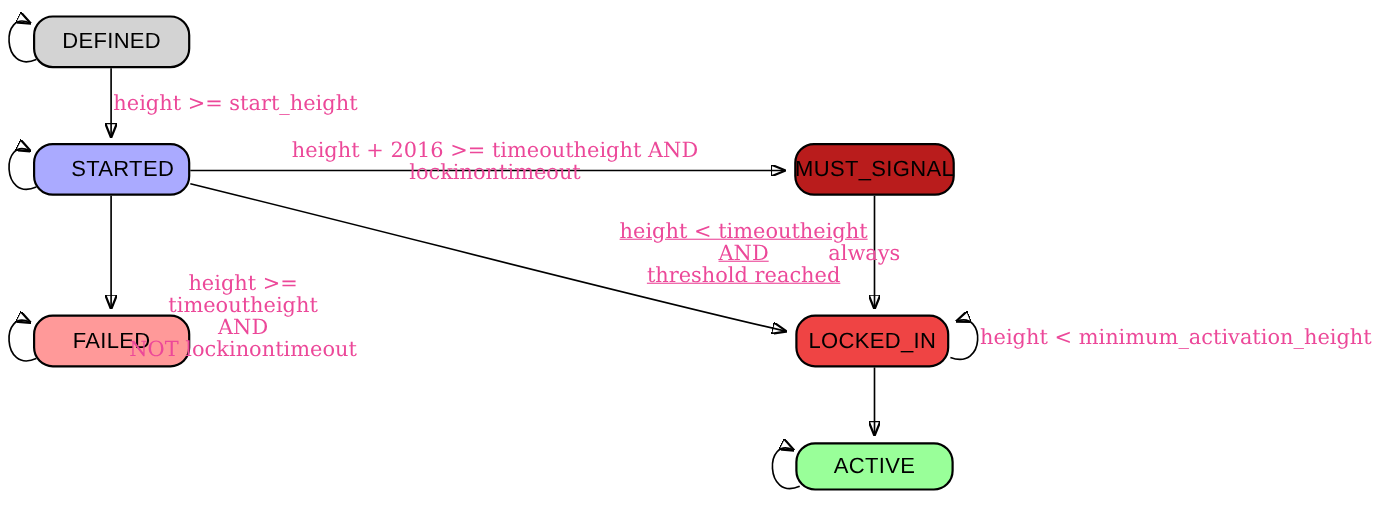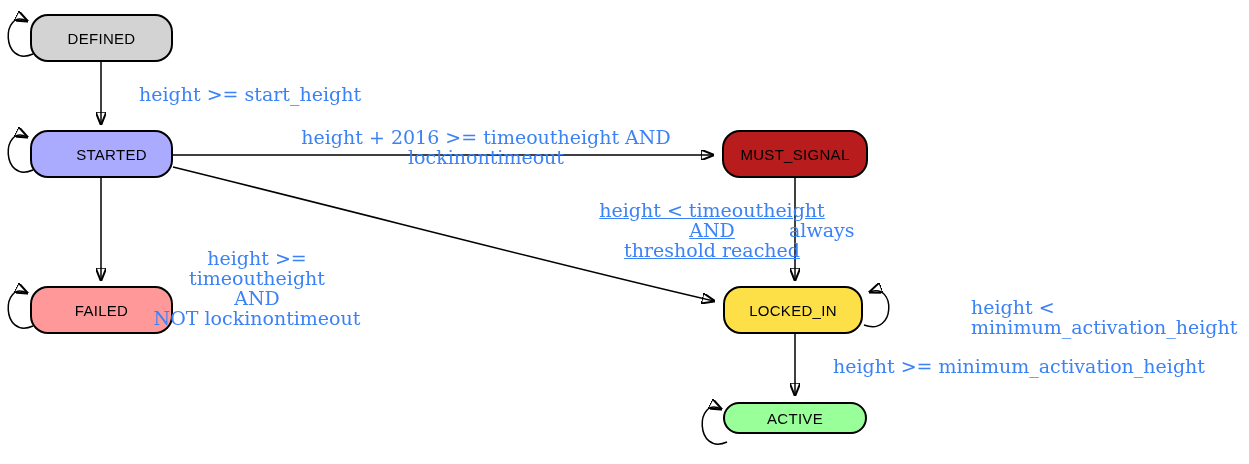--- a/index.html
+++ b/index.html
@@ -28,32 +28,31 @@
     fill: none;
   }
   .state-node {
     position: absolute;
     box-sizing: border-box;
     border: 2.5px solid #000000;
     border-radius: 18px;
     display: flex;
     align-items: center;
     justify-content: center;
-    font-size: 15px;
+    font-size: 20px;
     color: #000000;
     letter-spacing: 0.3px;
   }
   .edge-label {
     position: absolute;
     font-family: "DejaVu Serif", "Liberation Serif", serif;
     font-size: 19px;
     line-height: 20px;
-    color: #3b82f6;
+    color: #ec4899;
     white-space: pre-line;
-    padding-left: 36px;
   }
   .edge-label.center { text-align: center; }
 </style>
 </head>
 <body>
 
 <div class="canvas">
 
   <svg class="edges-layer" viewBox="0 0 1249 464" xmlns="http://www.w3.org/2000/svg">
     <defs>
@@ -85,39 +84,38 @@
   </div>
 
   <div class="state-node" style="left: 722px; top: 130px; width: 146px; height: 48px; background-color: #b91c1c;">
     <span>MUST_SIGNAL</span>
   </div>
 
   <div class="state-node" style="left: 30px; top: 286px; width: 143px; height: 48px; background-color: rgb(255, 153, 153);">
     <span>FAILED</span>
   </div>
 
-  <div class="state-node" style="left: 723px; top: 286px; width: 140px; height: 48px; background-color: #fde047;">
+  <div class="state-node" style="left: 723px; top: 286px; width: 140px; height: 48px; background-color: #ef4444;">
     <span>LOCKED_IN</span>
   </div>
 
-  <div class="state-node" style="left: 723px; top: 402px; width: 144px; height: 32px; background-color: rgb(153, 255, 153);">
+  <div class="state-node" style="left: 723px; top: 402px; width: 144px; height: 44px; background-color: rgb(153, 255, 153);">
     <span>ACTIVE</span>
   </div>
 
   <div class="edge-label" style="left:103px; top:84px;">height &gt;= start_height</div>
 
   <div class="edge-label center" style="left:186px; top:127px; width:528px;">height + 2016 &gt;= timeoutheight AND lockinontimeout</div>
 
   <div class="edge-label center" style="left:101px; top:200px; width:240px;margin-top:48px;">height &gt;= timeoutheight
 AND
 NOT lockinontimeout</div>
 
   <div class="edge-label center" style="left:556px; top:200px; width:240px;text-decoration:underline;">height &lt; timeoutheight
 AND
 threshold reached</div>
 
   <div class="edge-label" style="left:753px; top:220px;">always</div>
 
-  <div class="edge-label" style="left:891px; top:297px;margin-left:44px;">height &lt; minimum_activation_height</div>
+  <div class="edge-label" style="left:891px; top:297px;">height &lt; minimum_activation_height</div>
 
-  <div class="edge-label" style="left:797px; top:356px;">height &gt;= minimum_activation_height</div>
 
 </div>
 
 </body></html>

